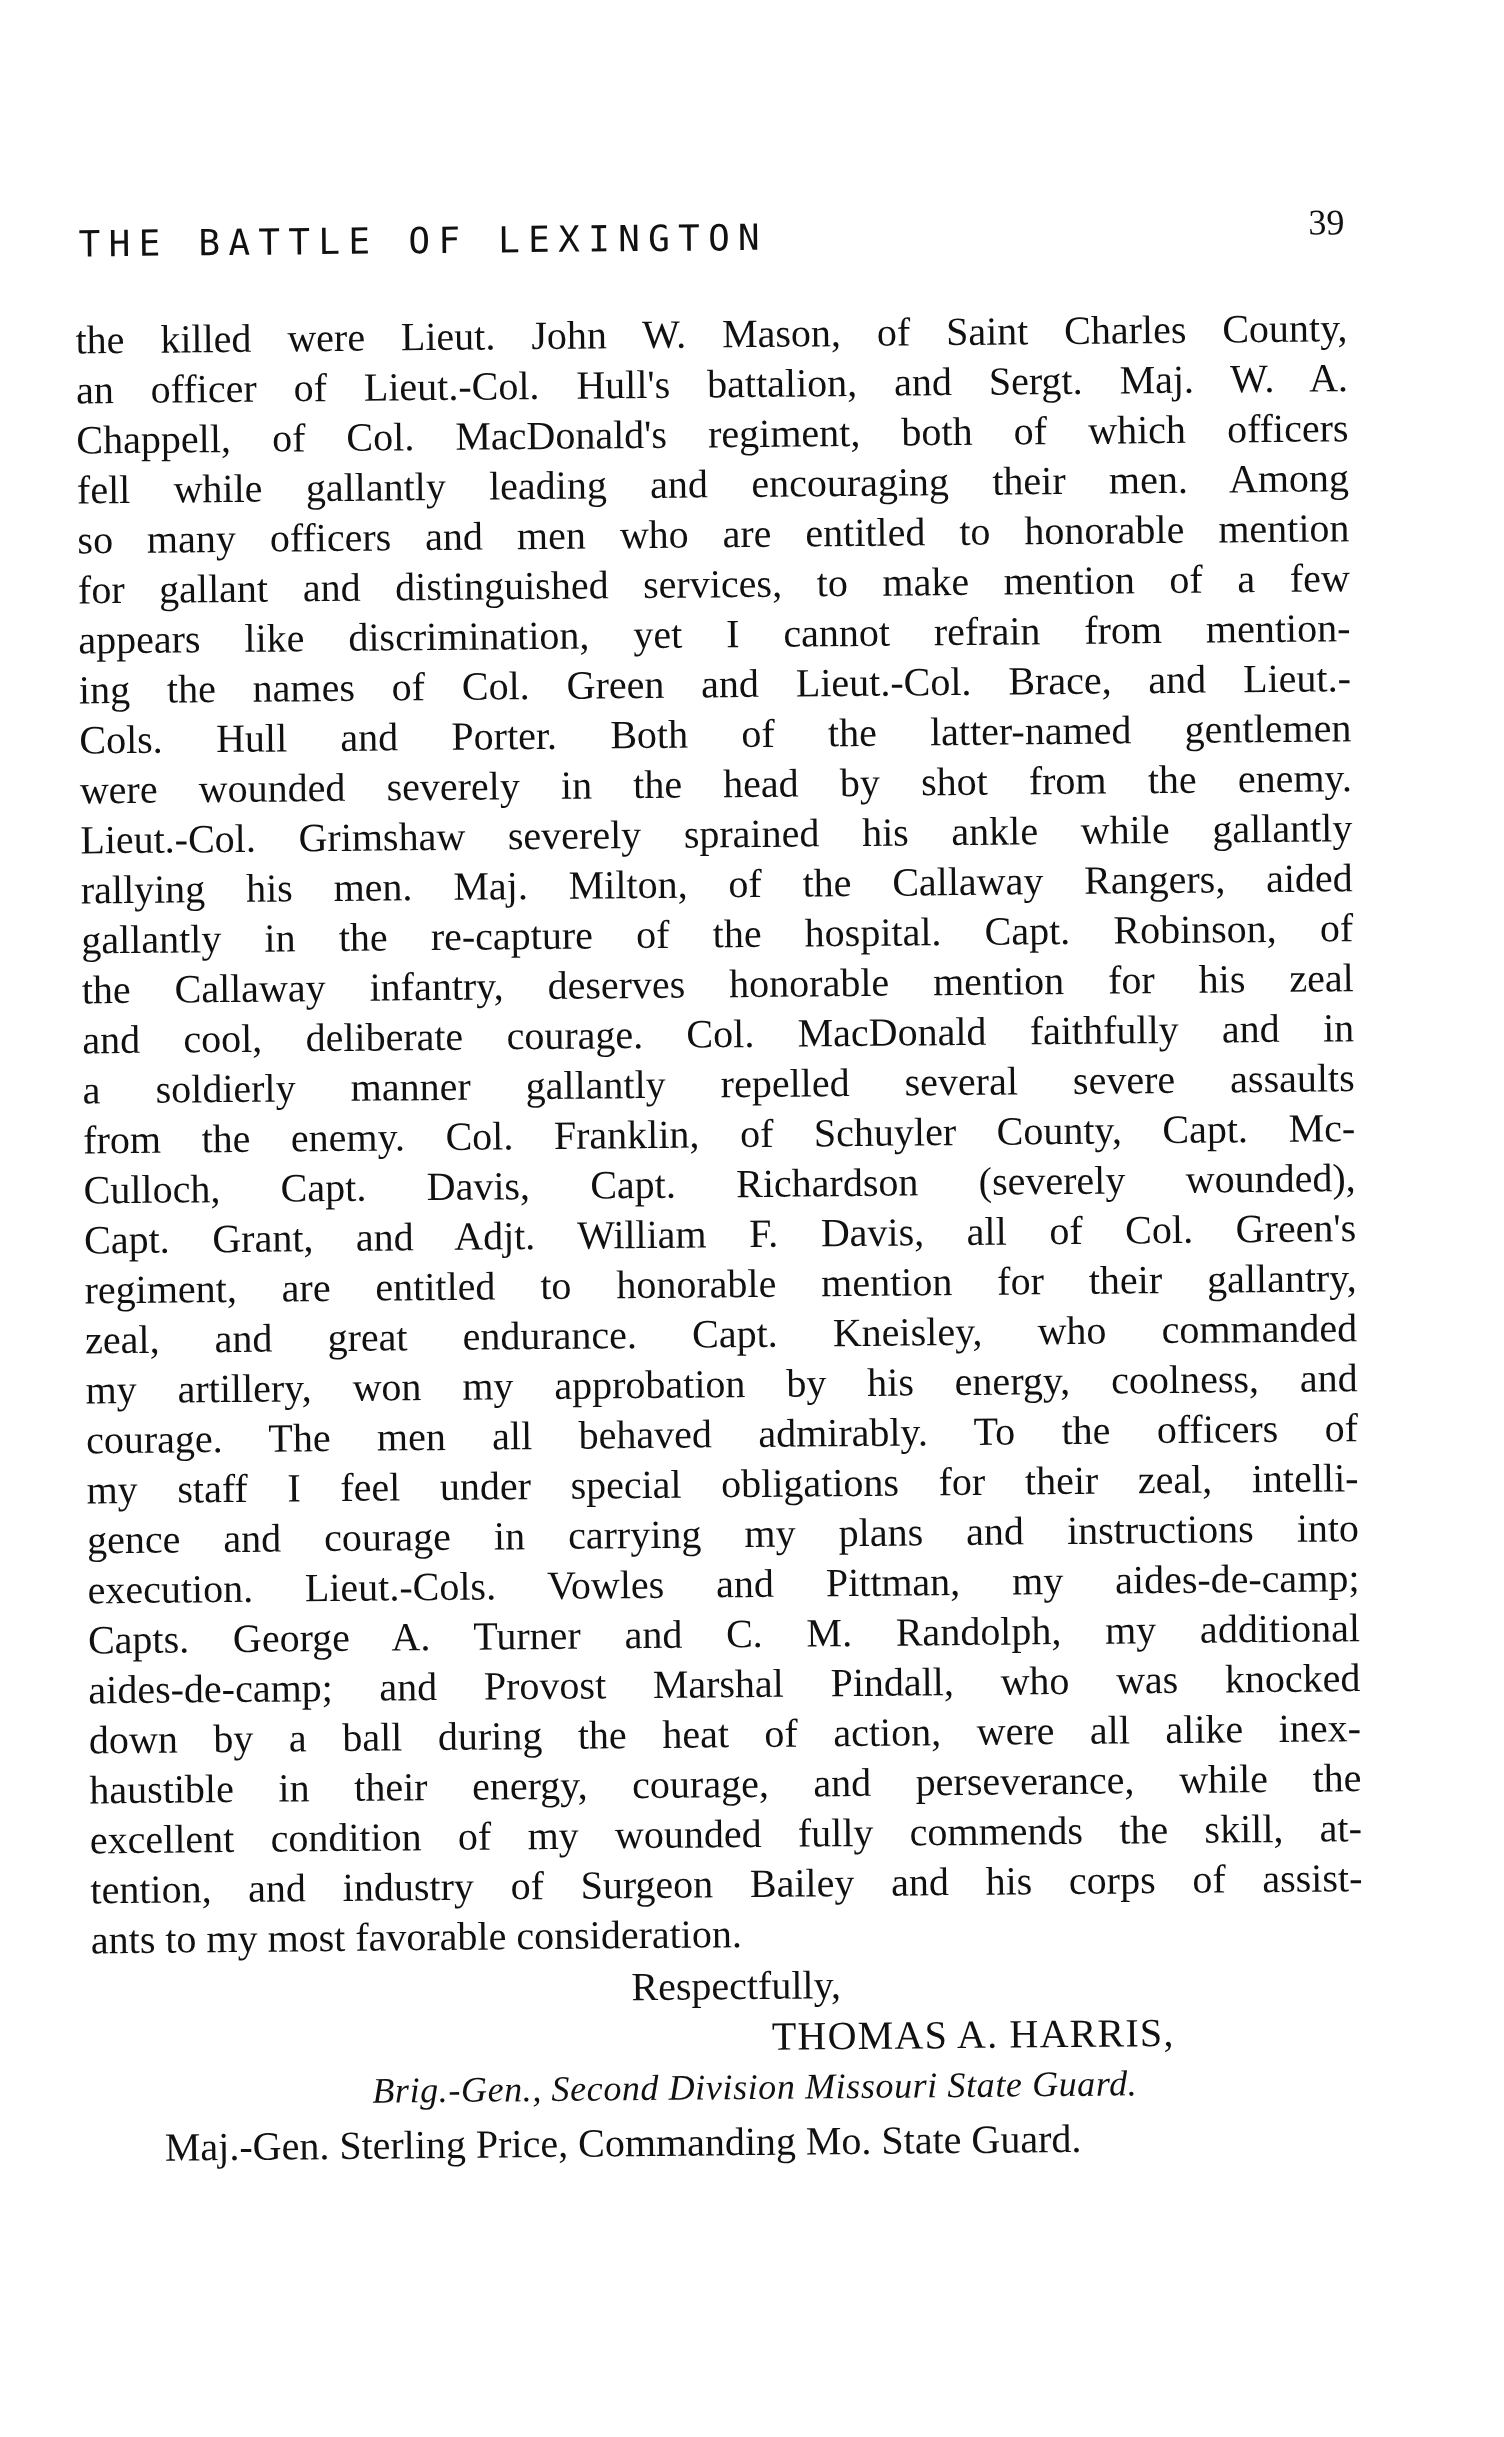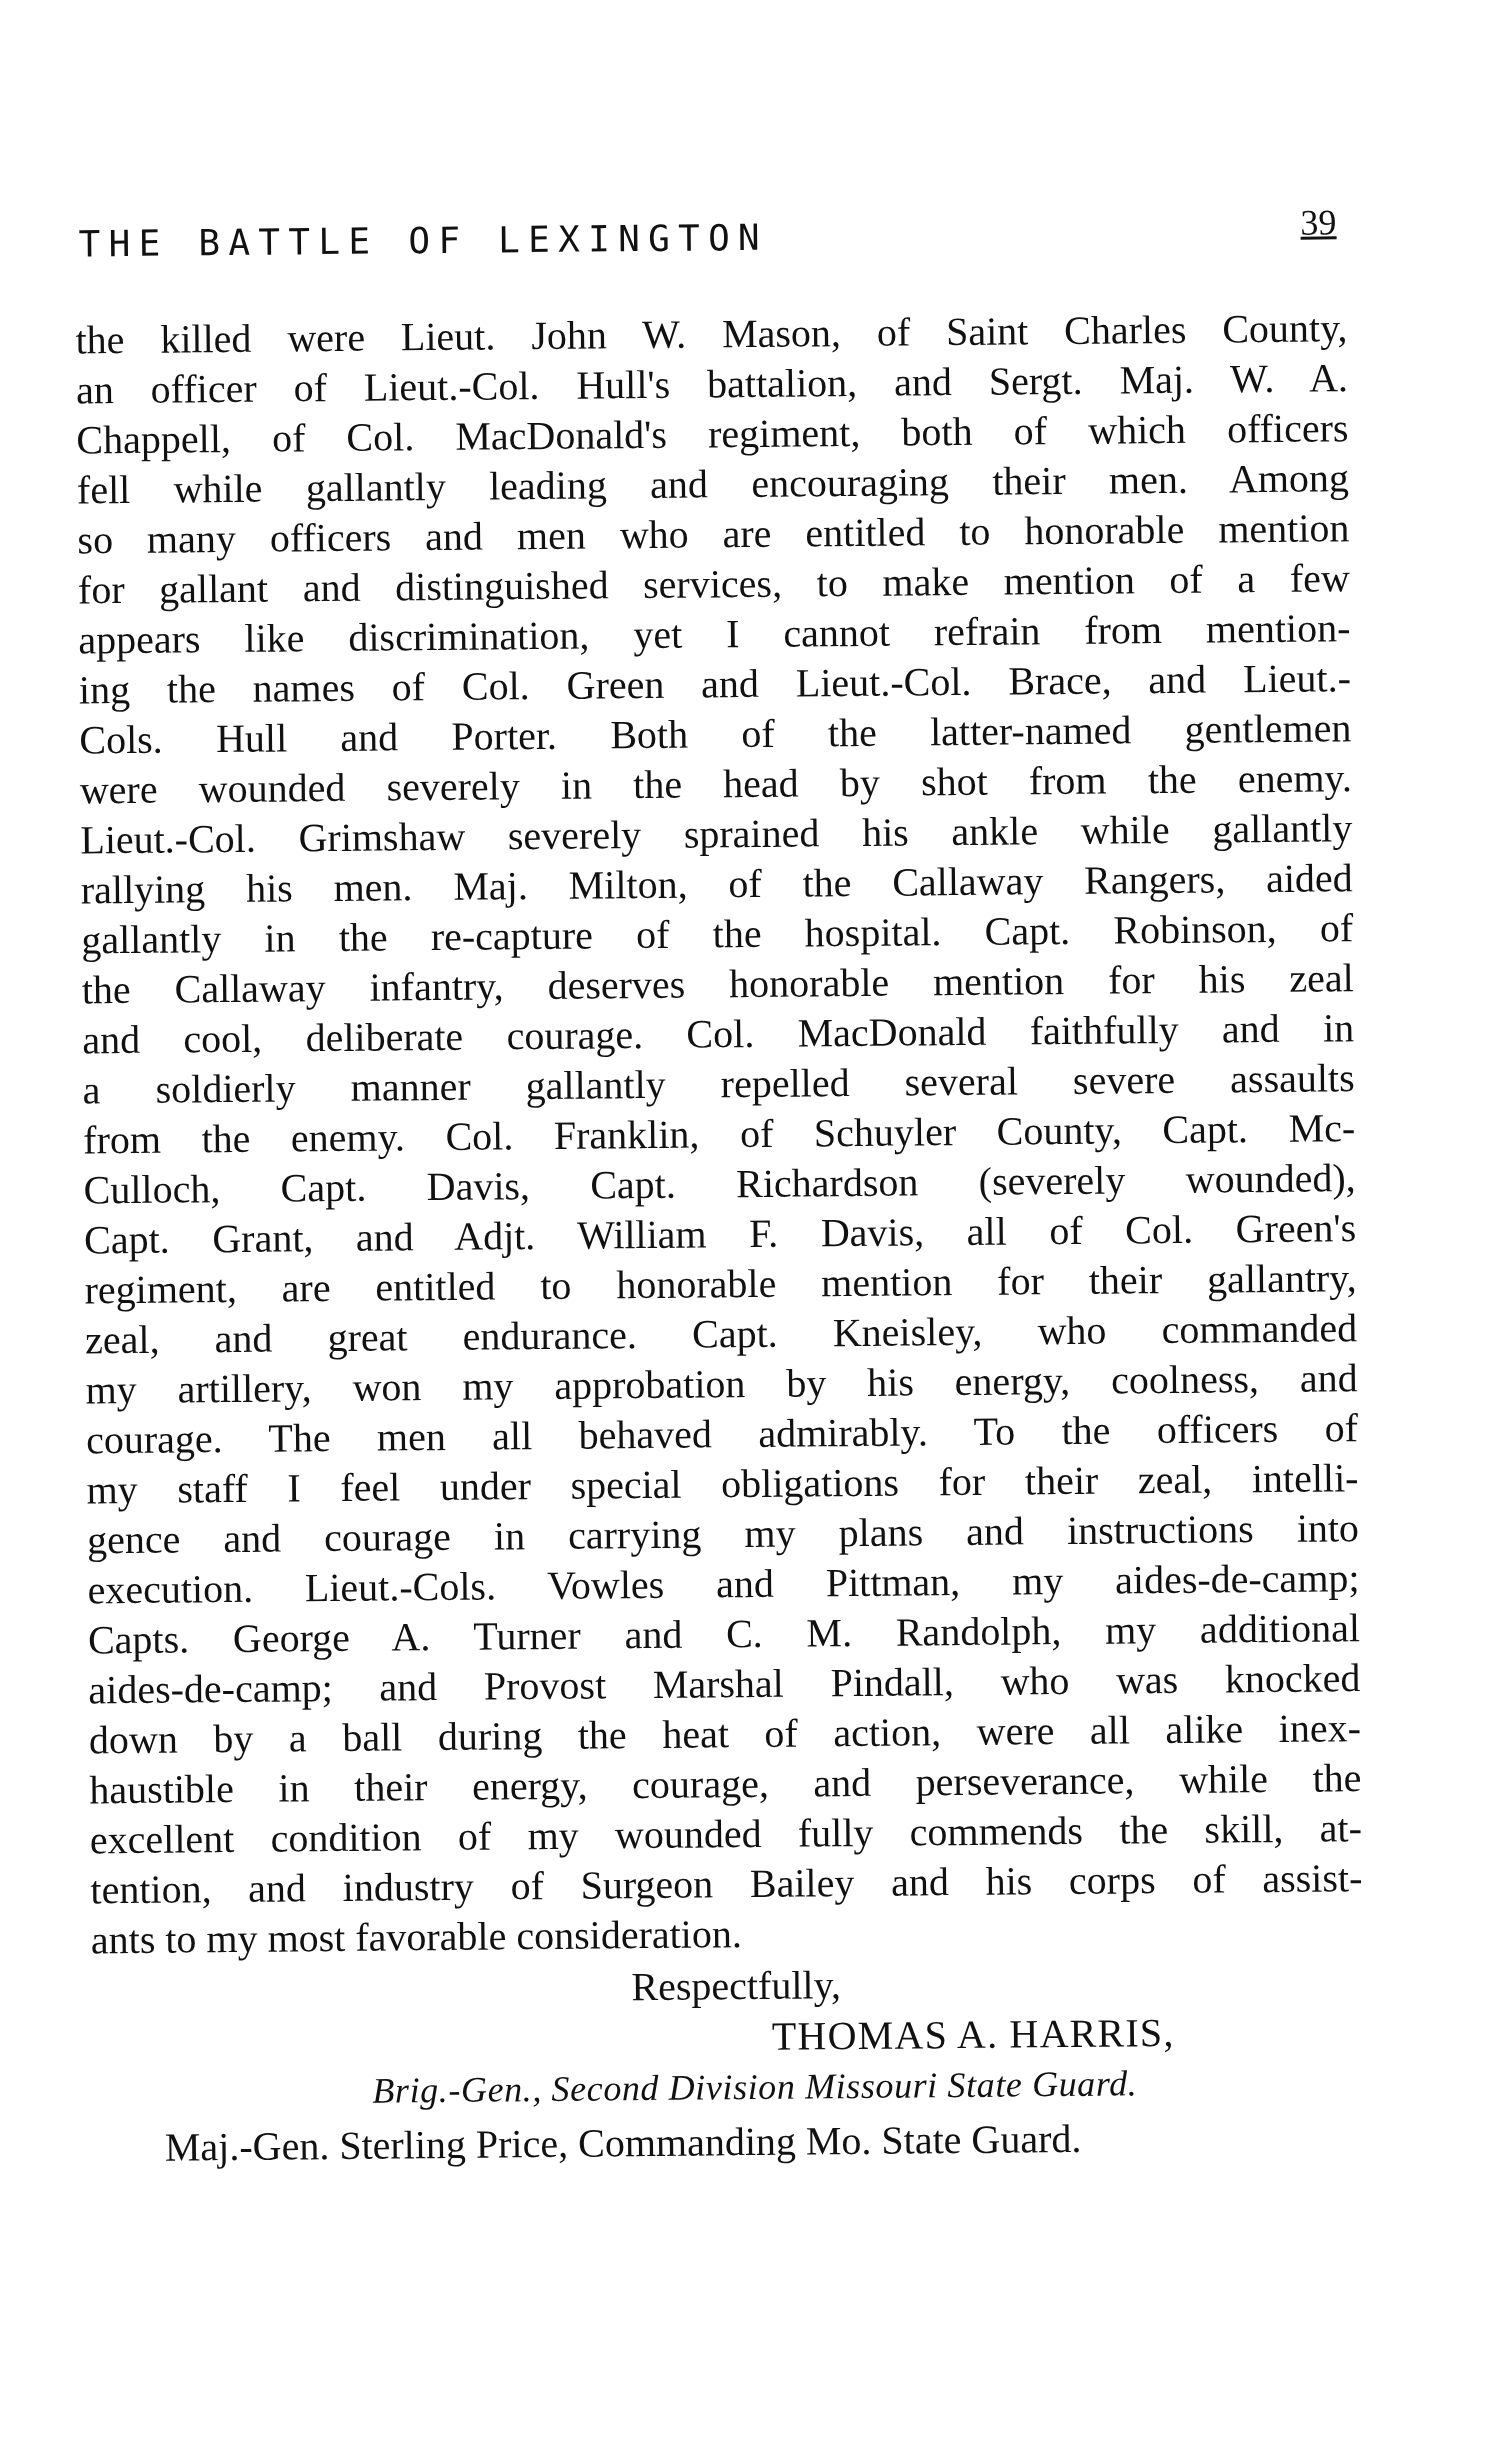--- a/index.html
+++ b/index.html
@@ -1,20 +1,20 @@
 <!DOCTYPE html>
 <html style="font-size:9.5px"><head>
   <meta charset="utf-8">
   <style>
     html, body { margin: 0; padding: 0; background: #ffffff; }
     body { width: 1505px; height: 2438px; position: relative; overflow: hidden; color: #111111; }
     .page { position: absolute; left: 0; top: 0; width: 1505px; height: 2438px; transform: rotate(-0.55deg); transform-origin: 752px 1219px; }
     .running-head { position: absolute; left: 88px; top: 211px; width: 1266px; height: 54px; font-family: "DejaVu Sans Mono", "Liberation Mono", monospace; font-size: 36px; letter-spacing: 8.3px; }
     .running-head .title { position: absolute; left: 0; top: 6px; }
-    .running-head .pageno { position: absolute; right: 8px; top: -3.6px; letter-spacing: 0; font-family: "Liberation Serif", serif; font-size: 36px; text-decoration: underline; }
+    .running-head .pageno { position: absolute; right: 0; top: -3.6px; letter-spacing: 0; font-family: "Liberation Serif", serif; font-size: 36px; }
     .body-text { position: absolute; left: 84px; top: 309px; width: 1272px; font-family: "Liberation Serif", serif; font-size: 40px; line-height: 50px; }
     .line { display: block; white-space: nowrap; text-align: justify; text-align-last: justify; height: 50px; }
     .line.last { text-align-last: left; }
     .closing { position: absolute; font-family: "Liberation Serif", serif; font-size: 40px; white-space: nowrap; }
     .respect { left: 624px; top: 1962px; }
     .signer { left: 764px; top: 2013px; letter-spacing: 1.2px; }
     .title-line { left: 364px; top: 2066px; font-style: italic; font-size: 36px; letter-spacing: 0.6px; }
     .addressee { left: 156px; top: 2118px; }
   </style>
 </head>

